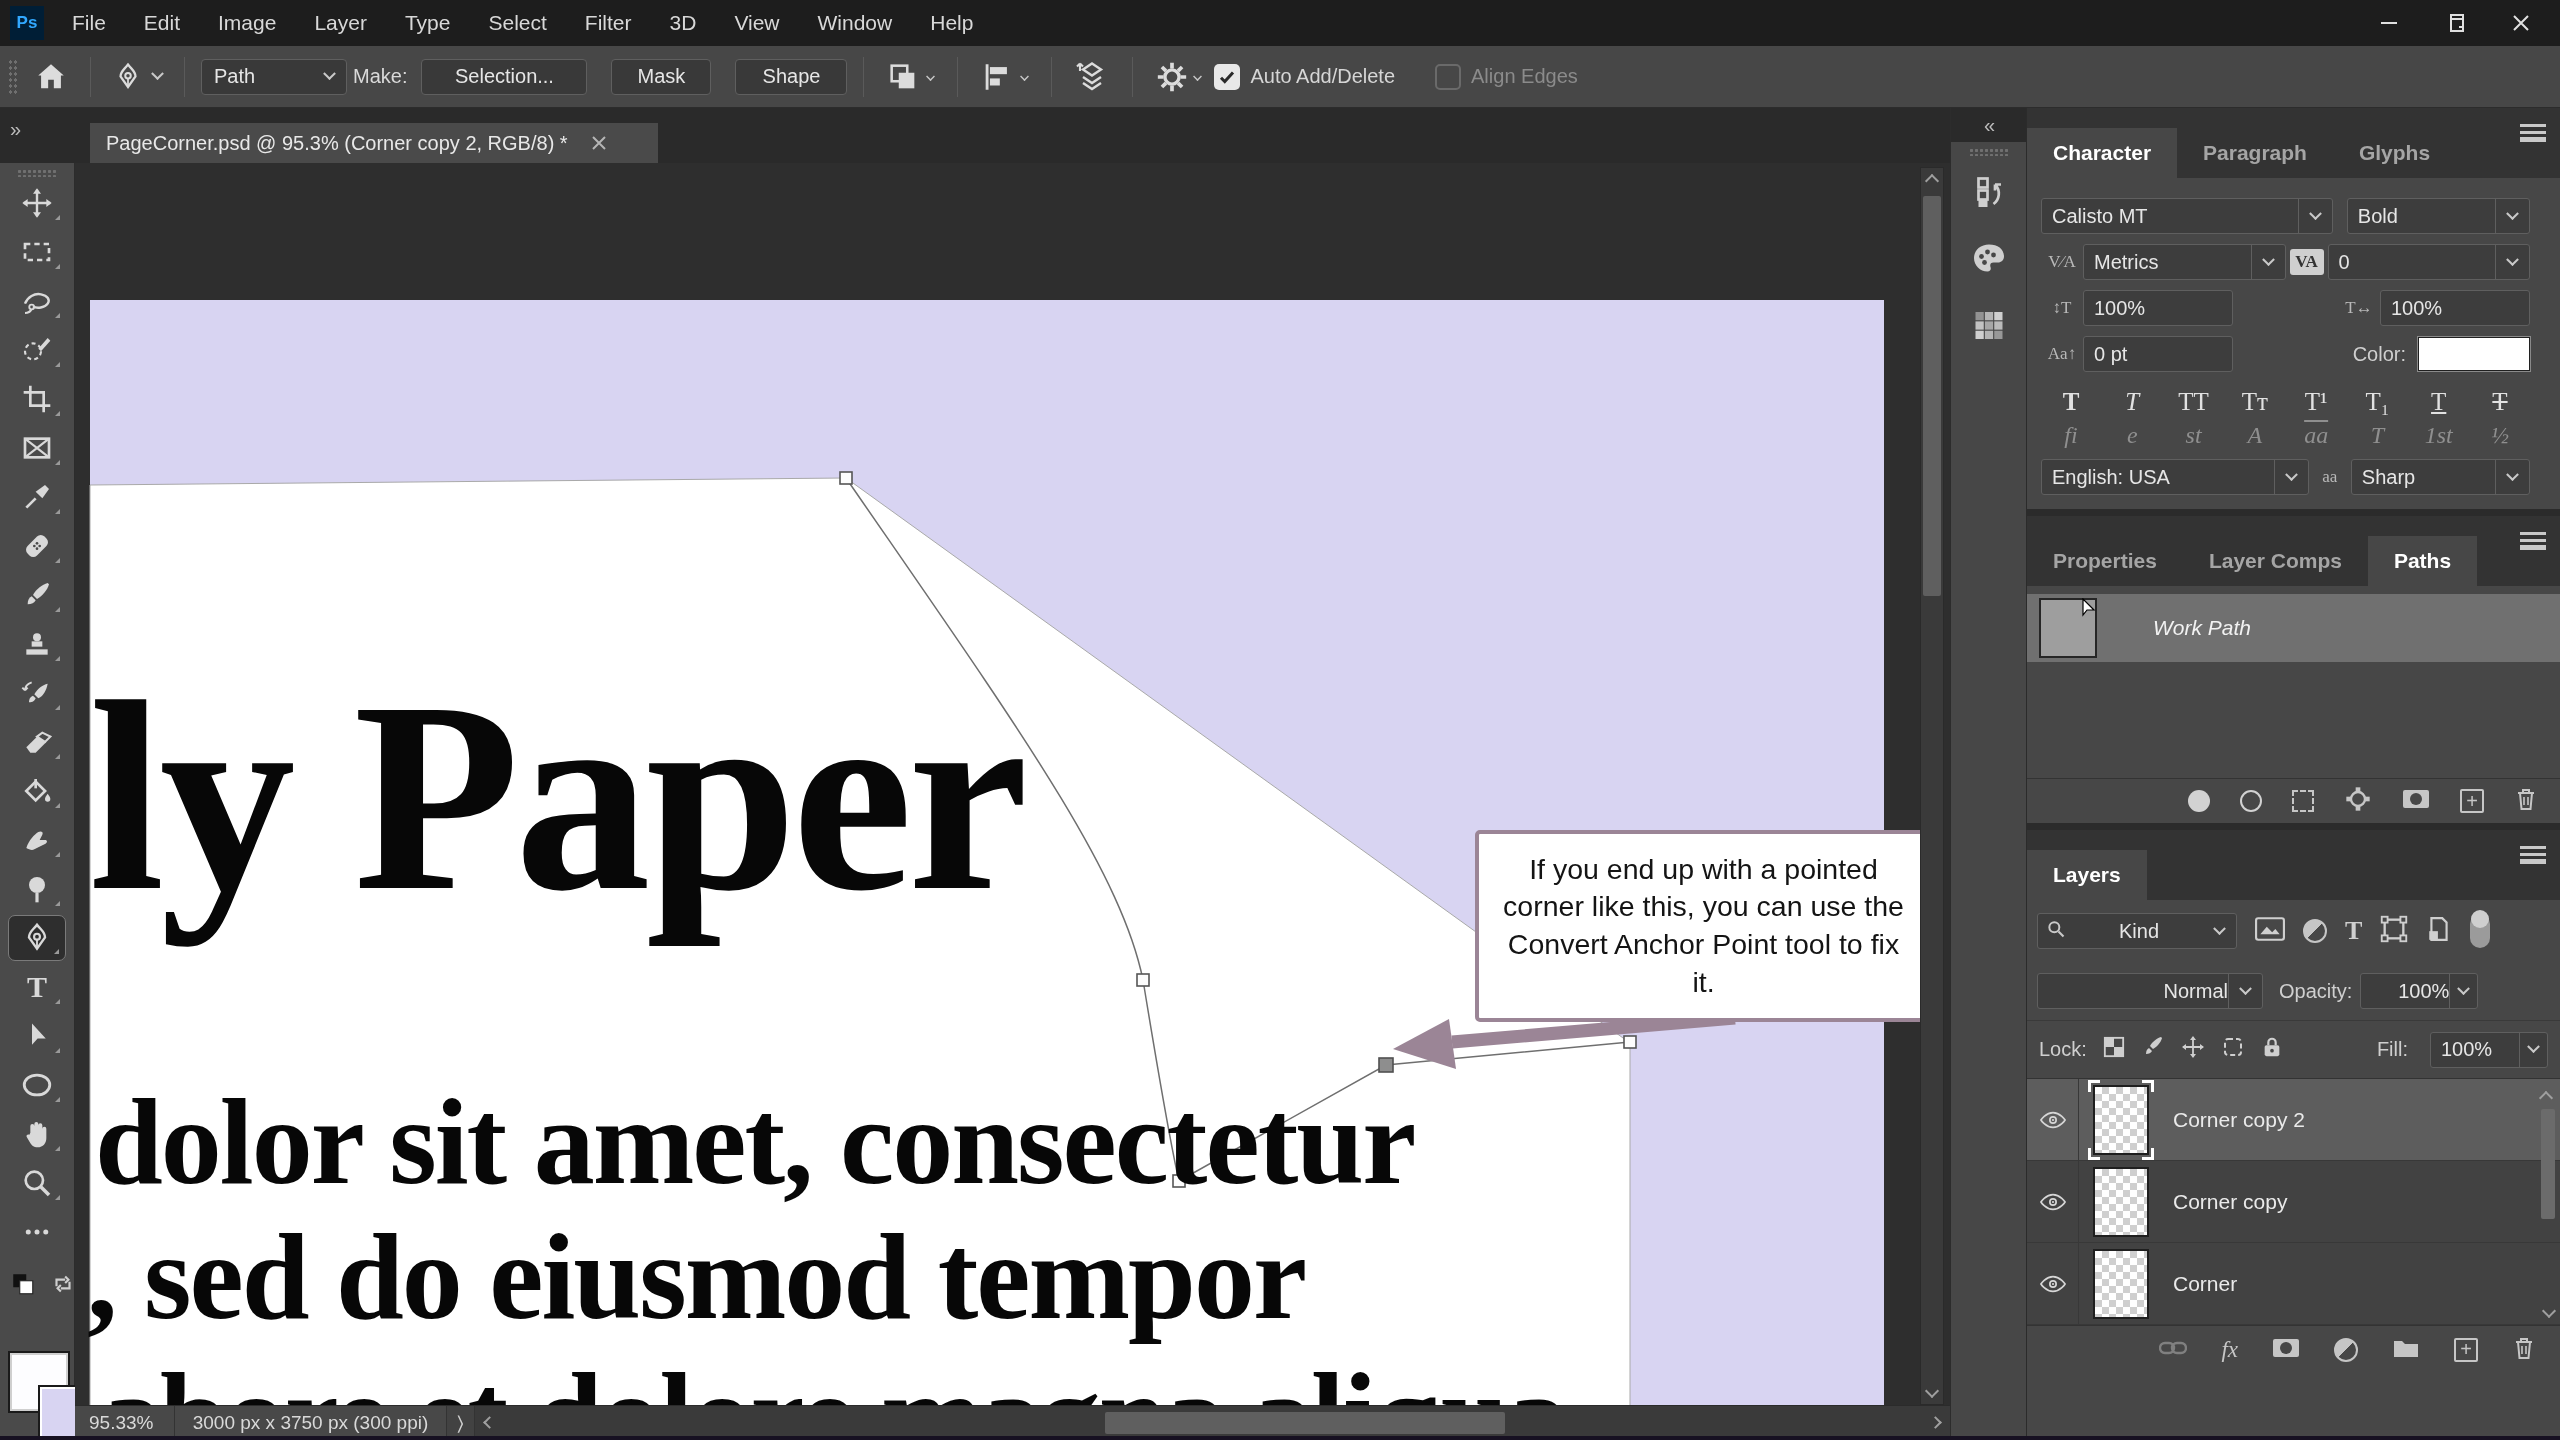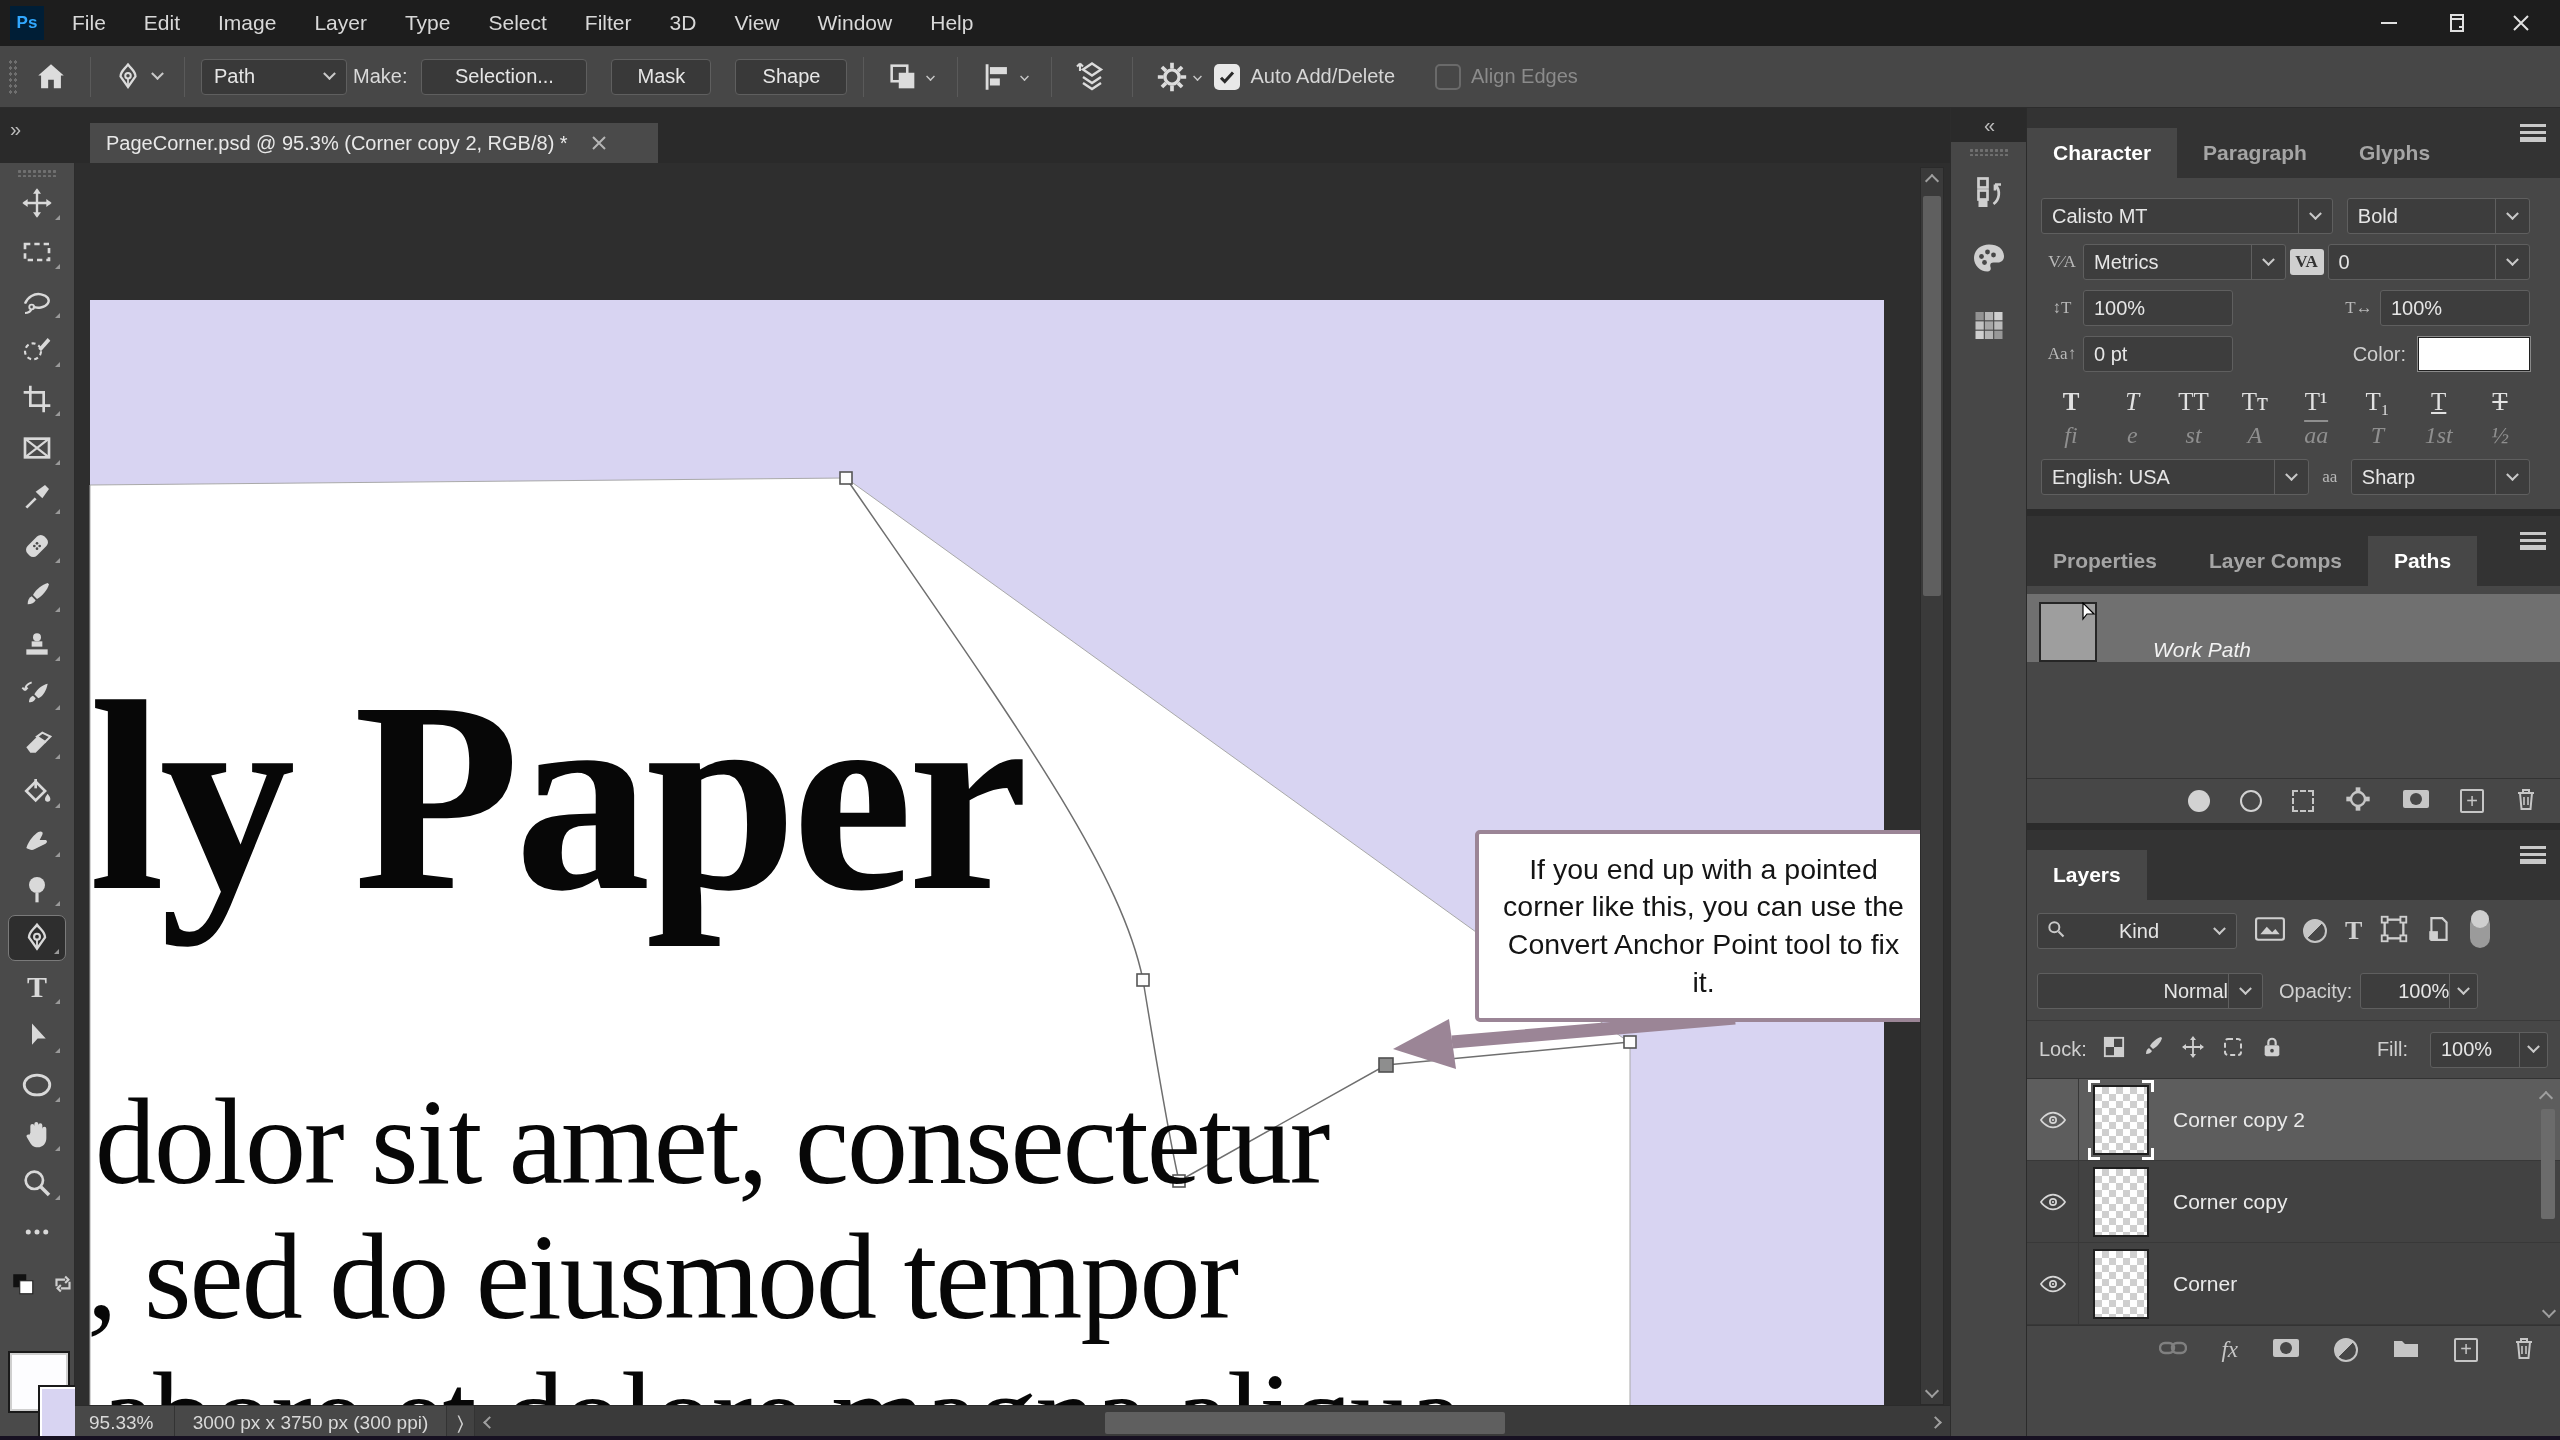--- a/index.html
+++ b/index.html
@@ -44,21 +44,21 @@
   .tool.noflag:after { display:none; }
   .tool.selected { background:#2e2e2e; border:1px solid #7a7a7a; border-radius:7px; }
   .swatch-mini { display:flex; align-items:center; gap:14px; margin:16px 0 4px 10px; color:#cfcfcf; }
   .fg-swatch { position:absolute; left:8px; top:1188px; width:62px; height:62px; background:#fdfdff; border:2px solid #1a1a1a; box-shadow:0 0 0 2px #cfcfcf inset; }
   .bg-swatch { position:absolute; left:38px; top:1222px; width:60px; height:58px; background:#d8d4f2; border:2px solid #1a1a1a; box-shadow:0 0 0 2px #ffffff inset; }
 
   
   .canvas-area { position:absolute; left:75px; top:163px; width:1875px; height:1277px; background:#2e2e2e; overflow:hidden; }
   .art { position:absolute; left:0; top:0; }
   .headline { position:absolute; left:14px; top:498px; font-family:"Liberation Serif", serif; font-weight:bold; font-size:272px; line-height:1; color:#070707; white-space:nowrap; letter-spacing:-5px; }
-  .bodyline { position:absolute; font-family:"Liberation Serif", serif; font-weight:normal; font-size:122px; line-height:1; color:#070707; white-space:nowrap; letter-spacing:-2px; }
+  .bodyline { position:absolute; font-family:"Liberation Serif", serif; font-weight:bold; font-size:122px; line-height:1; color:#070707; white-space:nowrap; letter-spacing:-2px; }
   .bl1 { left:20px; top:918px; }
   .bl2 { left:12px; top:1053px; }
   .bl3 { left:26px; top:1192px; }
   .callout { position:absolute; left:1400px; top:667px; width:457px; height:192px; background:#ffffff; border:4px solid #9b8596; border-radius:5px; display:flex; align-items:center; justify-content:center; padding:8px 20px; }
   .callout span { font-size:28.5px; line-height:1.32; color:#141414; text-align:center; font-weight:500; }
 
   
   .vscroll { position:absolute; right:6px; top:4px; width:24px; height:1238px; background:#3a3a3a; border:1px solid #2a2a2a; }
   .vthumb { position:absolute; left:2px; top:28px; width:18px; height:400px; background:#5f5f5f; border-radius:2px; }
   .arr { position:absolute; left:6px; width:10px; height:10px; border-right:2px solid #9f9f9f; border-bottom:2px solid #9f9f9f; }
@@ -97,21 +97,21 @@
   .chevbox { width:34px; align-self:stretch; border-left:1px solid #5f5f5f; display:flex; align-items:center; justify-content:center; }
   .cicon { width:42px; color:#b9b9b9; font-size:17px; display:flex; align-items:center; justify-content:center; flex-shrink:0; font-family:"Liberation Serif", serif; }
   .cicon.hl { background:#cfcfcf; color:#333; border-radius:3px; height:26px; width:34px; margin:0 4px; font-weight:bold; }
   .stylerow { display:flex; justify-content:space-between; padding:6px 6px 2px 6px; color:#e2e2e2; font-family:"Liberation Serif", serif; font-size:25px; }
   .stylerow .sg { width:48px; text-align:center; }
   .featrow { display:flex; justify-content:space-between; padding:4px 6px 10px 6px; color:#8f8f8f; font-family:"Liberation Serif", serif; font-size:24px; font-style:italic; }
   .featrow .fg2 { width:48px; text-align:center; }
   .divider { height:7px; background:#2b2b2b; }
 
   
-  .path-row { height:68px; background:#707070; display:flex; align-items:flex-end; padding:0 0 0 12px; position:relative; }
+  .path-row { height:68px; background:#707070; display:flex; align-items:center; padding:0 0 0 12px; position:relative; }
   .path-thumb { width:58px; height:60px; background:#9e9e9e; border:2px solid #262626; position:relative; }
   .path-label { margin-left:56px; font-style:italic; font-size:21px; color:#f2f2f2; }
   .paths-empty { height:116px; }
   .pfooter { height:45px; border-top:1px solid #333; display:flex; align-items:center; justify-content:flex-end; gap:30px; padding:0 22px; color:#c6c6c6; }
 
   
   .lfilter { height:62px; display:flex; align-items:center; padding:0 10px; gap:18px; color:#cfcfcf; }
   .kind-field { width:200px;text-align:center; }
   .lblend { height:58px; display:flex; align-items:center; padding:0 10px; color:#cfcfcf; font-size:20px;text-align:right; }
   .llock { height:58px; display:flex; align-items:center; padding:0 12px; gap:16px; color:#cfcfcf; font-size:20px; border-top:1px solid #3a3a3a; }

